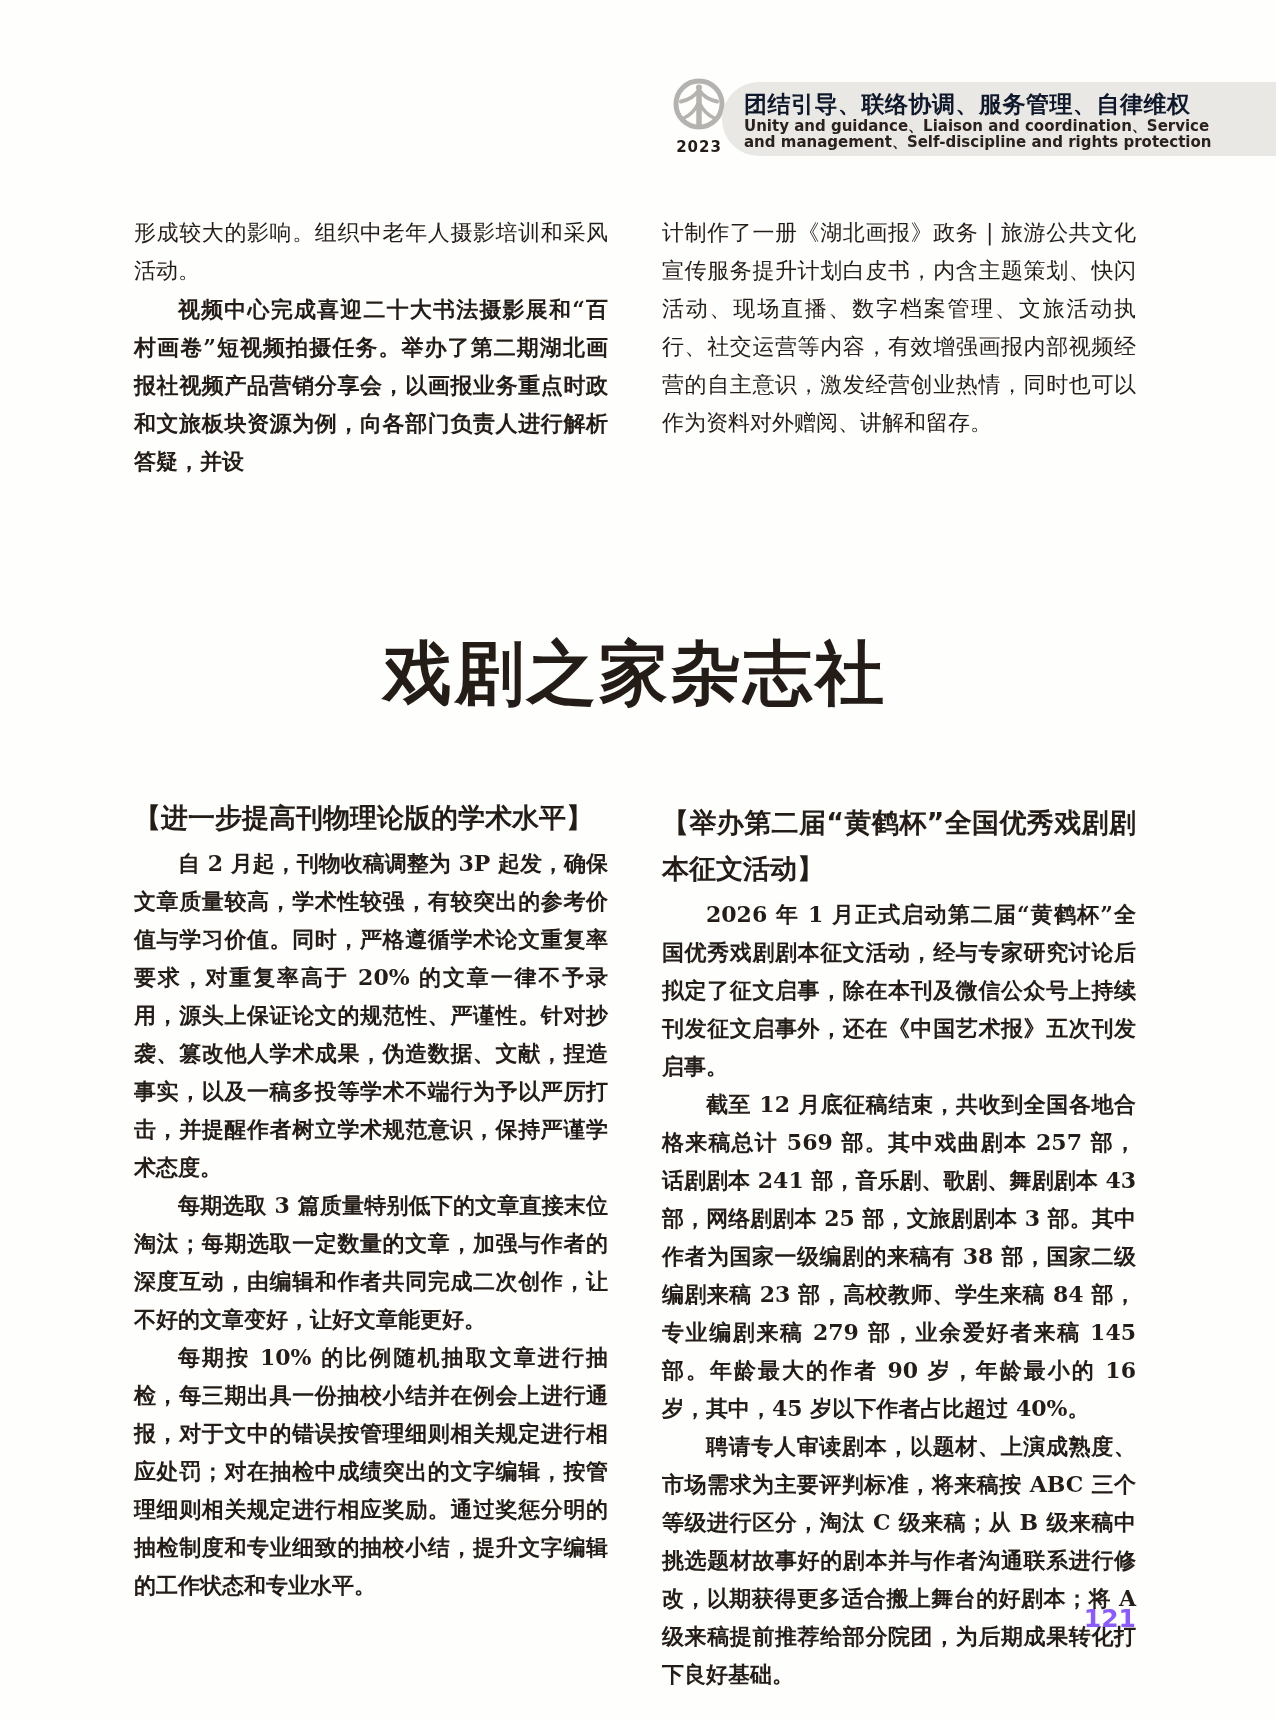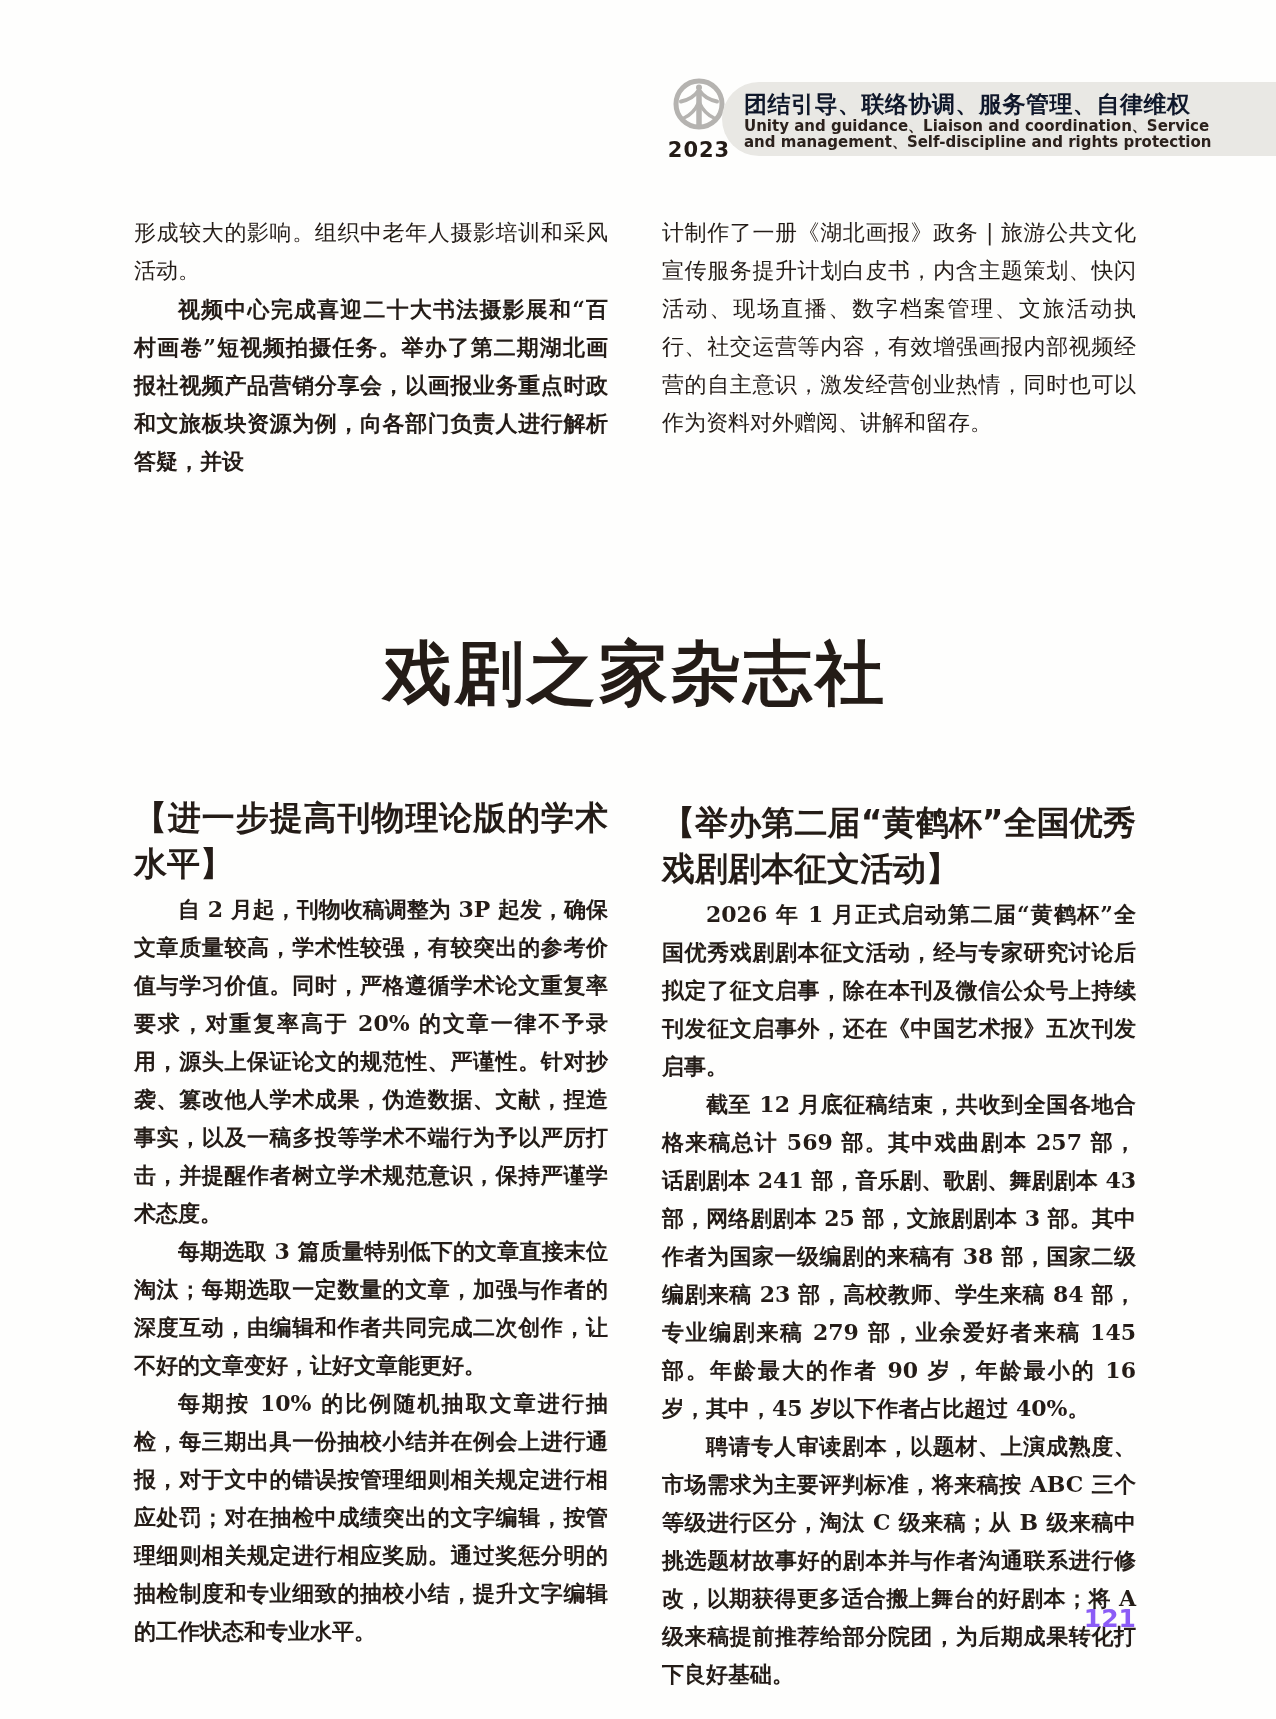--- a/index.html
+++ b/index.html
@@ -11,21 +11,21 @@
     background:#fefefd;
     color:#241c17;
     font-family:"DejaVu Serif", serif;
     overflow:hidden;
   }
 
   
   .logo-block { position:absolute; left:664px; top:78px; width:70px; text-align:center; }
   .logo-year {
     font-family:"DejaVu Sans", sans-serif; font-weight:bold;
-    font-size:21px; letter-spacing:1px; margin-top:0px; color:#241c17;
+    font-size:15px; letter-spacing:1px; margin-top:0px; color:#241c17;
   }
   .banner {
     position:absolute; left:722px; top:82px; right:0; height:74px;
     background:#e9e8e4;
     border-radius:37px 0 0 37px;
     padding:9px 8px 0 22px;
   }
   .banner-cn {
     font-family:"DejaVu Sans", sans-serif; font-weight:bold;
     font-size:23px; line-height:26px; letter-spacing:0.5px; color:#0f172a;
@@ -45,21 +45,21 @@
   }
   .col p { margin:0; }
   .col p.indent { text-indent:2em;font-weight:bold; }
   #cont-left  { left:134px; top:214px; }
   #cont-right { left:662px; top:214px; }
   #sec-left   { left:134px; top:795px; }
   #sec-right  { left:662px; top:776px;margin-top:24px; }
 
   .section-heading {
     font-family:"DejaVu Sans", sans-serif;
-    font-weight:bold; font-size:33px; line-height:46px;
+    font-weight:bold; font-size:27px; line-height:46px;
     margin:0 0 3px 0; text-align:justify;
   }
 
   .article-title {
     position:absolute; left:134px; top:642px; width:1002px;
     margin:0; text-align:center;
     font-family:"DejaVu Serif", serif;
     font-weight:bold; font-size:69px; line-height:62px; letter-spacing:3px;
     color:#241c17;
   }

